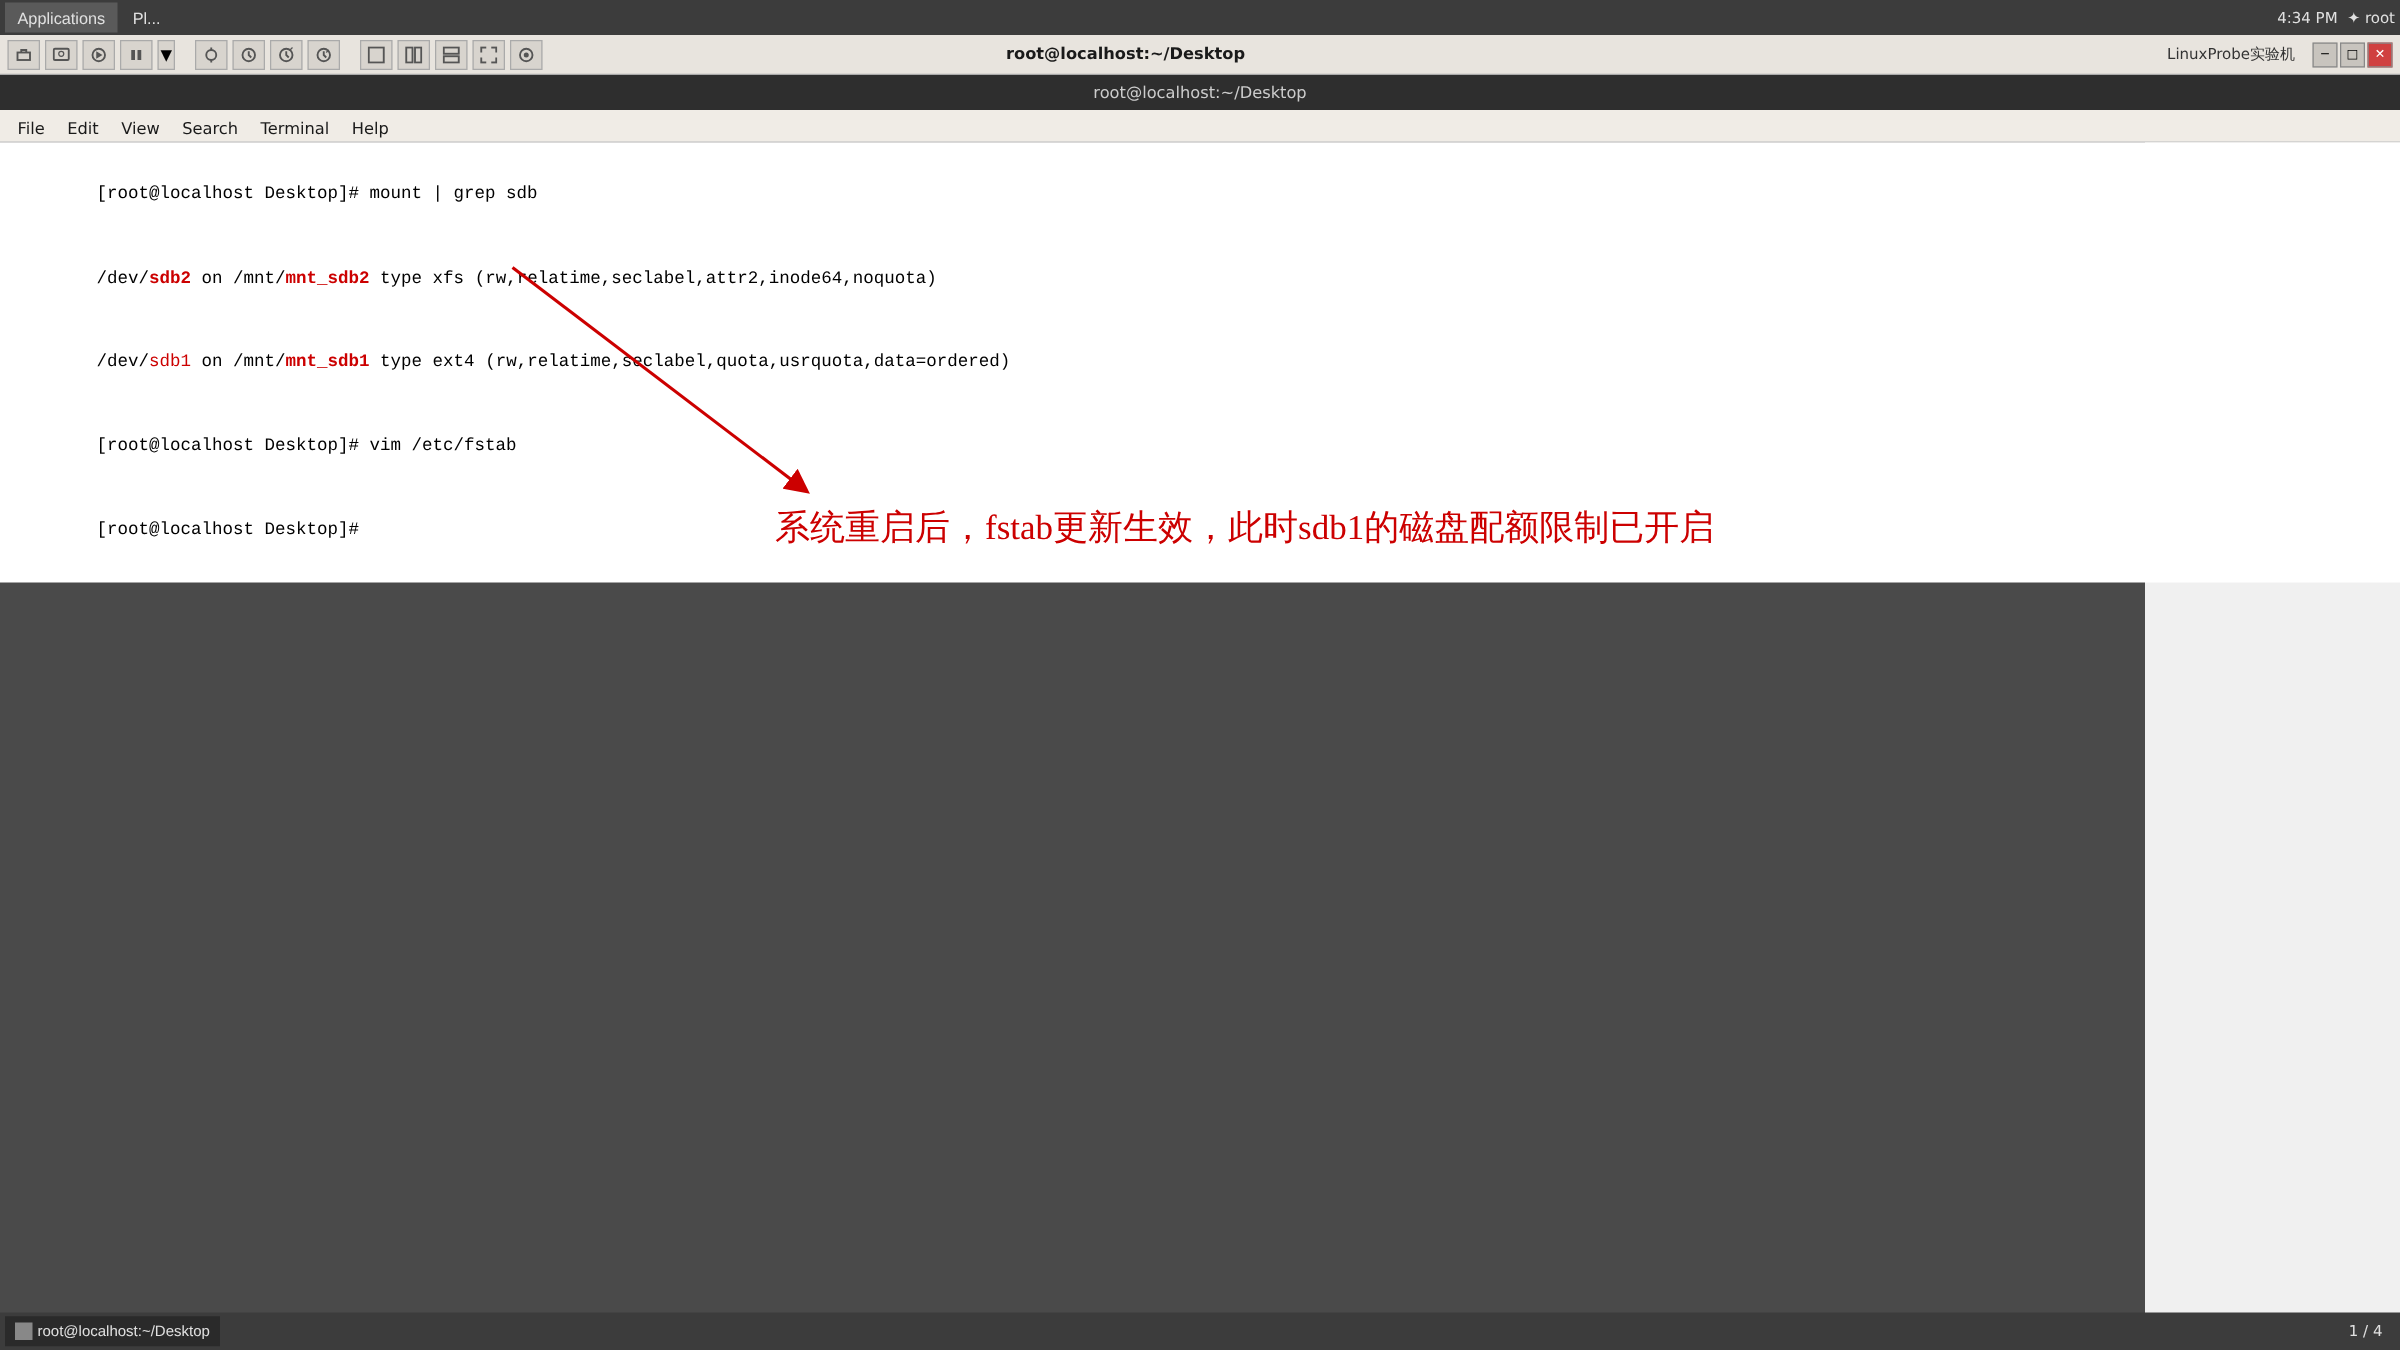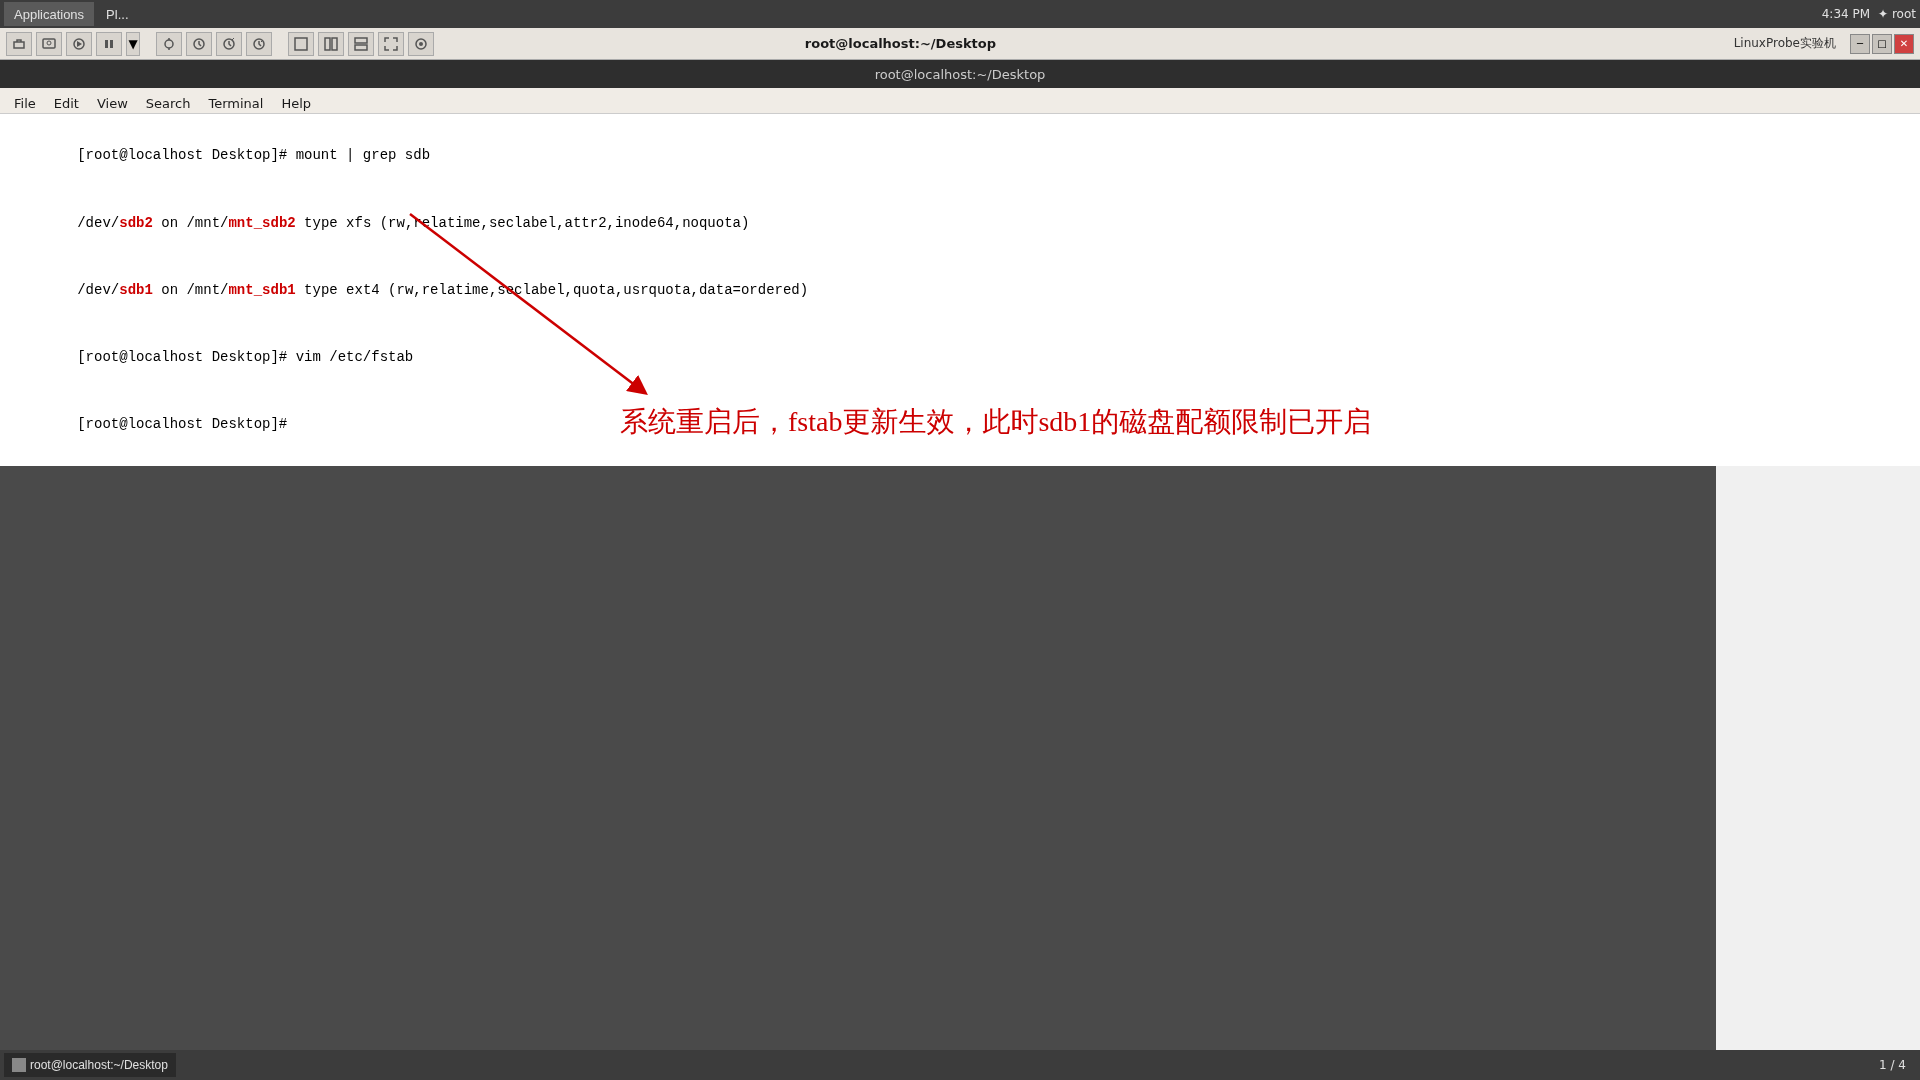--- a/index.html
+++ b/index.html
@@ -352,21 +352,21 @@
 
       <div class="term-line">
         <span class="term-prompt">[root@localhost Desktop]# </span><span class="term-cmd">mount | grep sdb</span>
       </div>
 
       <div class="term-line">
         <span>/dev/<span style="color:#cc0000;font-weight:bold;">sdb2</span> on /mnt/<span style="color:#cc0000;font-weight:bold;">mnt_sdb2</span> type xfs (rw,relatime,seclabel,attr2,inode64,noquota)</span>
       </div>
 
       <div class="term-line">
-        <span>/dev/<span style="color:#cc0000;font-weight:bold;">sdb1</span> on /mnt/<span style="color:#cc0000;font-weight:bold;">mnt_sdb1</span> type ext4 (rw,relatime,seclabel,quota,usrquota,data=ordered)</span>
+        <span>/dev/<span style="color:#cc0000;font-weight:normal;">sdb1</span> on /mnt/<span style="color:#cc0000;font-weight:bold;">mnt_sdb1</span> type ext4 (rw,relatime,seclabel,quota,usrquota,data=ordered)</span>
       </div>
 
       <div class="term-line">
         <span class="term-prompt">[root@localhost Desktop]# </span><span class="term-cmd">vim /etc/fstab</span>
       </div>
 
       <div class="term-line">
         <span class="term-prompt">[root@localhost Desktop]#</span><span> </span>
       </div>
 

